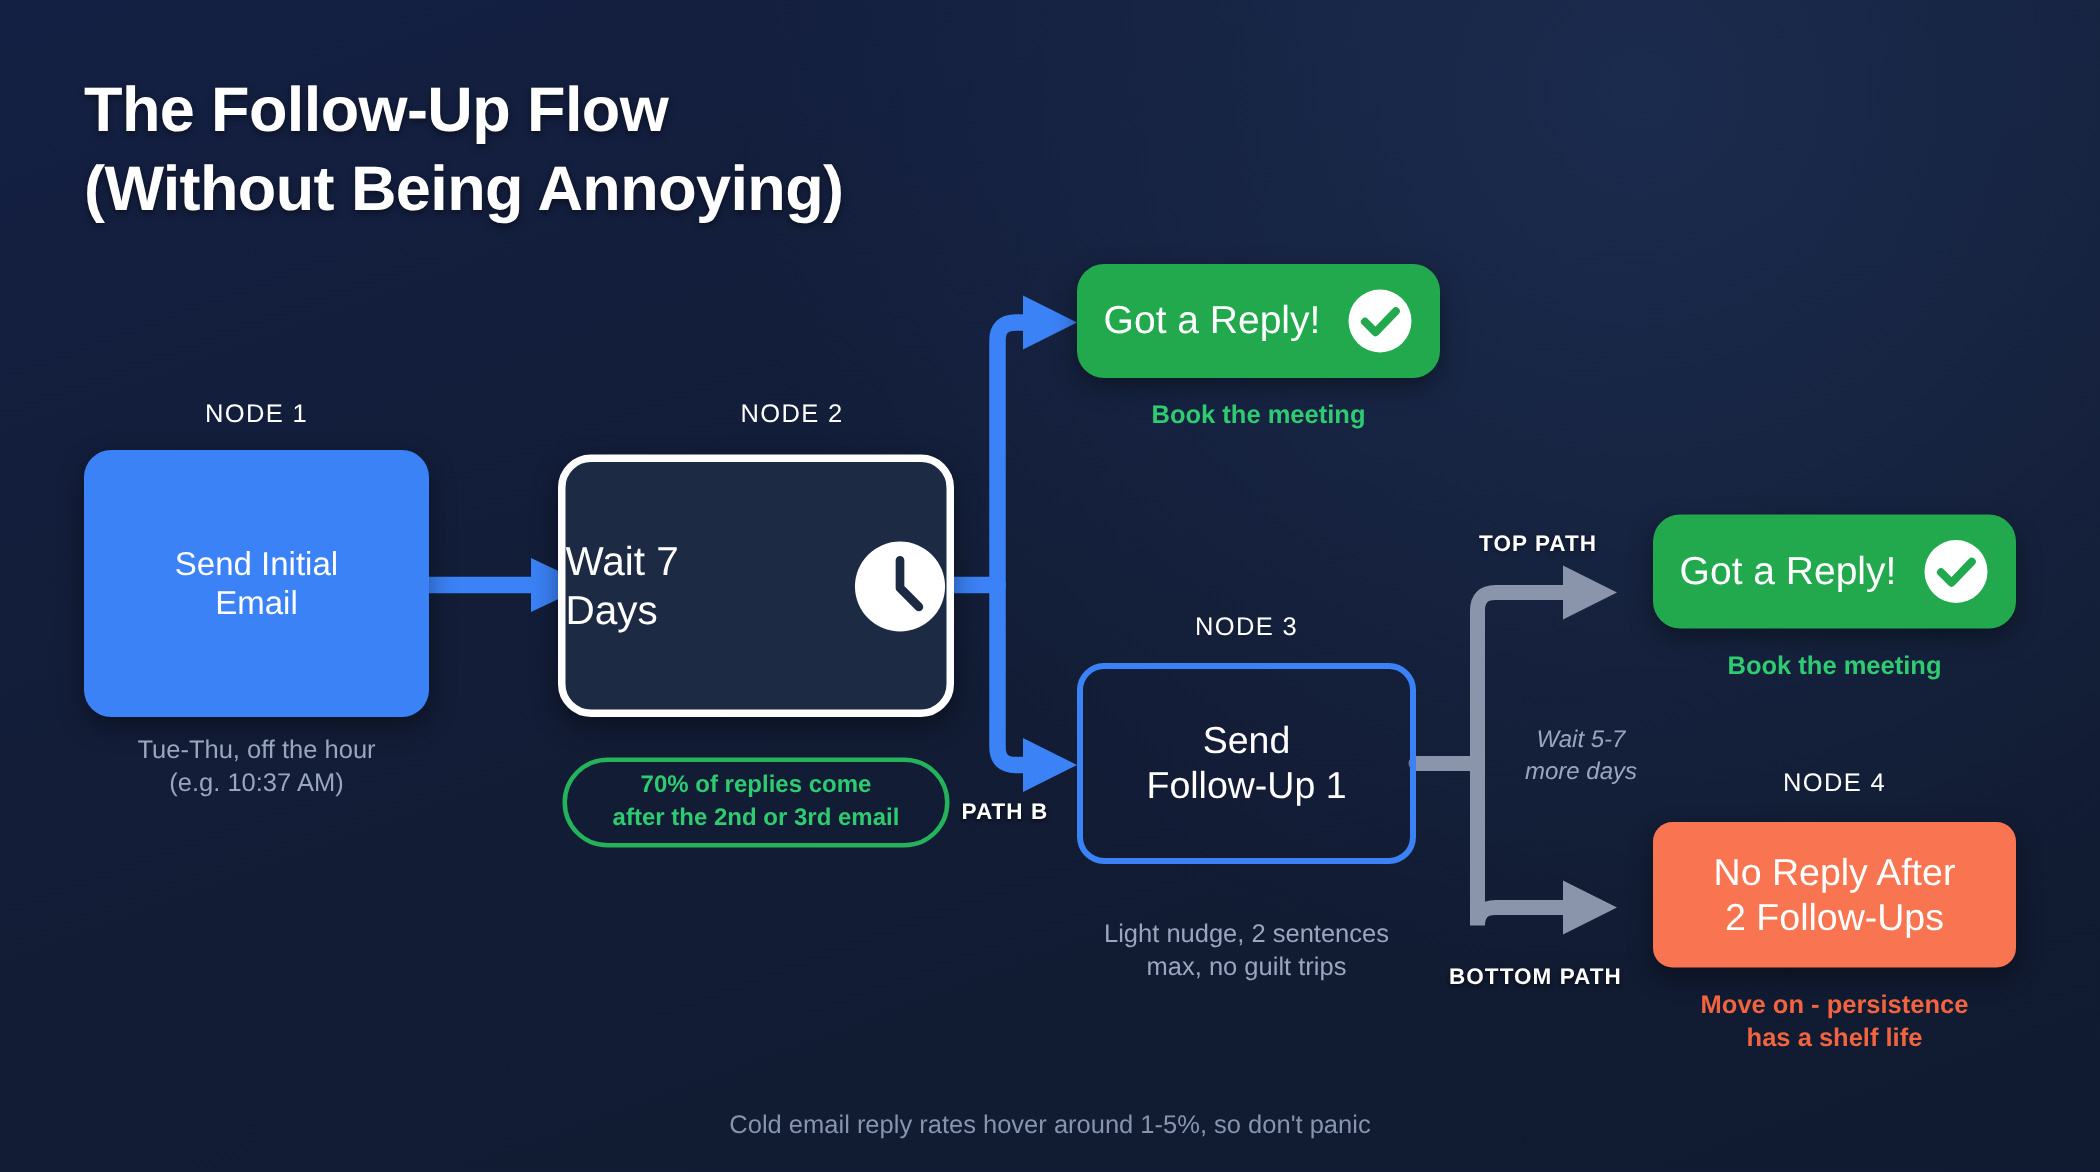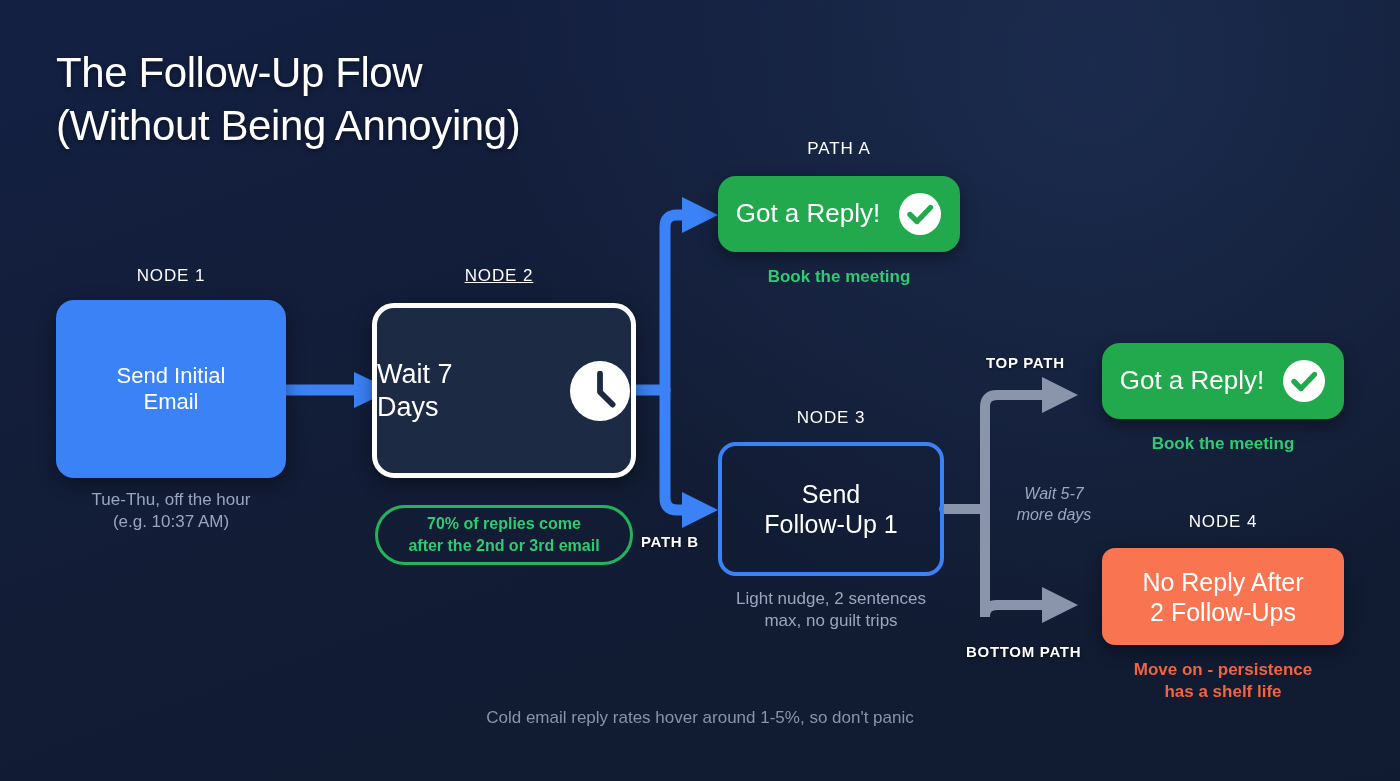--- a/index.html
+++ b/index.html
@@ -19,21 +19,21 @@
       linear-gradient(160deg, #142043 0%, #121c34 55%, #101a30 100%);
   }
   svg.edges { position:absolute; left:0; top:0; width:1400px; height:781px; pointer-events:none; }
 
   .abs { position:absolute; }
 
   
   #title {
     left:56px; top:47px; width:700px;
     color:#ffffff;
-    font-size:42px; font-weight:normal; line-height:1.26;
+    font-size:42px; font-weight:bold; line-height:1.26;
     letter-spacing:-0.4px;
     text-shadow:0 2px 5px rgba(0,0,0,.45);
   }
   #title .l { display:block; }
 
   
   .node-tag {
     color:#ffffff; font-size:17px; letter-spacing:.9px;
     text-align:center; white-space:nowrap;
   }
@@ -103,21 +103,21 @@
     letter-spacing:.7px; white-space:nowrap;
     text-shadow:0 1px 3px rgba(0,0,0,.6);
   }
   .edge-note {
     color:#9aa6bd; font-size:16px; line-height:1.3;
     text-align:center; white-space:nowrap;
   }
 
   
   #footer {
-    left:0; top:708px; width:1400px;
+    left:0; top:740px; width:1400px;
     text-align:center; color:#8794ad; font-size:17px;
   }
 
   
   .clock { width:62px; height:62px; flex:0 0 62px; }
   .check { width:44px; height:44px; flex:0 0 44px; }
 </style>
 </head>
 <body>
 
@@ -157,58 +157,57 @@
     <span class="lbl">
       <i>Send Initial</i>
       <i>Email</i>
     </span>
   </div>
   <div class="abs sub sub-grey" style="left:36px; top:489px; width:270px;">
     <div>Tue-Thu, off the hour</div>
     <div>(e.g. 10:37 AM)</div>
   </div>
 
-  <div class="abs node-tag" style="left:374px; top:266px; width:250px;text-decoration:underline;">NODE 2</div>
+  <div class="abs node-tag" style="left:403px; top:266px; width:250px;">NODE 2</div>
   <div class="abs box box-wait" style="left:372px; top:303px; width:264px; height:175px;justify-content:space-between;">
     <span class="lbl" style="text-align:left;">
       <i>Wait 7</i>
       <i>Days</i>
     </span>
     <svg class="clock" viewBox="0 0 64 64">
       <circle cx="32" cy="32" r="31" fill="#ffffff"></circle>
       <path d="M32 14 V33 L45 46" stroke="#1d2a44" stroke-width="6" stroke-linecap="round" stroke-linejoin="round" fill="none"></path>
     </svg>
   </div>
   <div class="abs pill" style="left:375px; top:505px; width:258px; height:60px;">
     <span>
       <span style="display:block">70% of replies come</span>
       <span style="display:block">after the 2nd or 3rd email</span>
     </span>
   </div>
 
-  <div class="abs node-tag" style="left:718px; top:139px; width:242px;">PATH A</div>
   <div class="abs box box-green" style="left:718px; top:176px; width:242px; height:76px;">
     <span>Got a Reply!</span>
     <svg class="check" viewBox="0 0 44 44">
       <circle cx="22" cy="22" r="21" fill="#ffffff"></circle>
       <path d="M12 22.5 L19 29.5 L32.5 15.5" stroke="#22a94e" stroke-width="5.4" stroke-linecap="round" stroke-linejoin="round" fill="none"></path>
     </svg>
   </div>
   <div class="abs sub sub-green" style="left:718px; top:266px; width:242px;">Book the meeting</div>
 
   <div class="abs path-lbl" style="left:641px; top:533px;">PATH B</div>
 
   <div class="abs node-tag" style="left:718px; top:408px; width:226px;">NODE 3</div>
   <div class="abs box box-outline" style="left:718px; top:442px; width:226px; height:134px;">
     <span class="lbl">
       <i>Send</i>
       <i>Follow-Up 1</i>
     </span>
   </div>
-  <div class="abs sub sub-grey" style="left:698px; top:588px; width:266px;">
+  <div class="abs sub sub-grey" style="left:698px; top:612px; width:266px;">
     <div>Light nudge, 2 sentences</div>
     <div>max, no guilt trips</div>
   </div>
 
   <div class="abs path-lbl" style="left:986px; top:354px;">TOP PATH</div>
   <div class="abs path-lbl" style="left:966px; top:643px;">BOTTOM PATH</div>
   <div class="abs edge-note" style="left:1000px; top:484px; width:108px;font-style:italic;">
     <div>Wait 5-7</div>
     <div>more days</div>
   </div>

